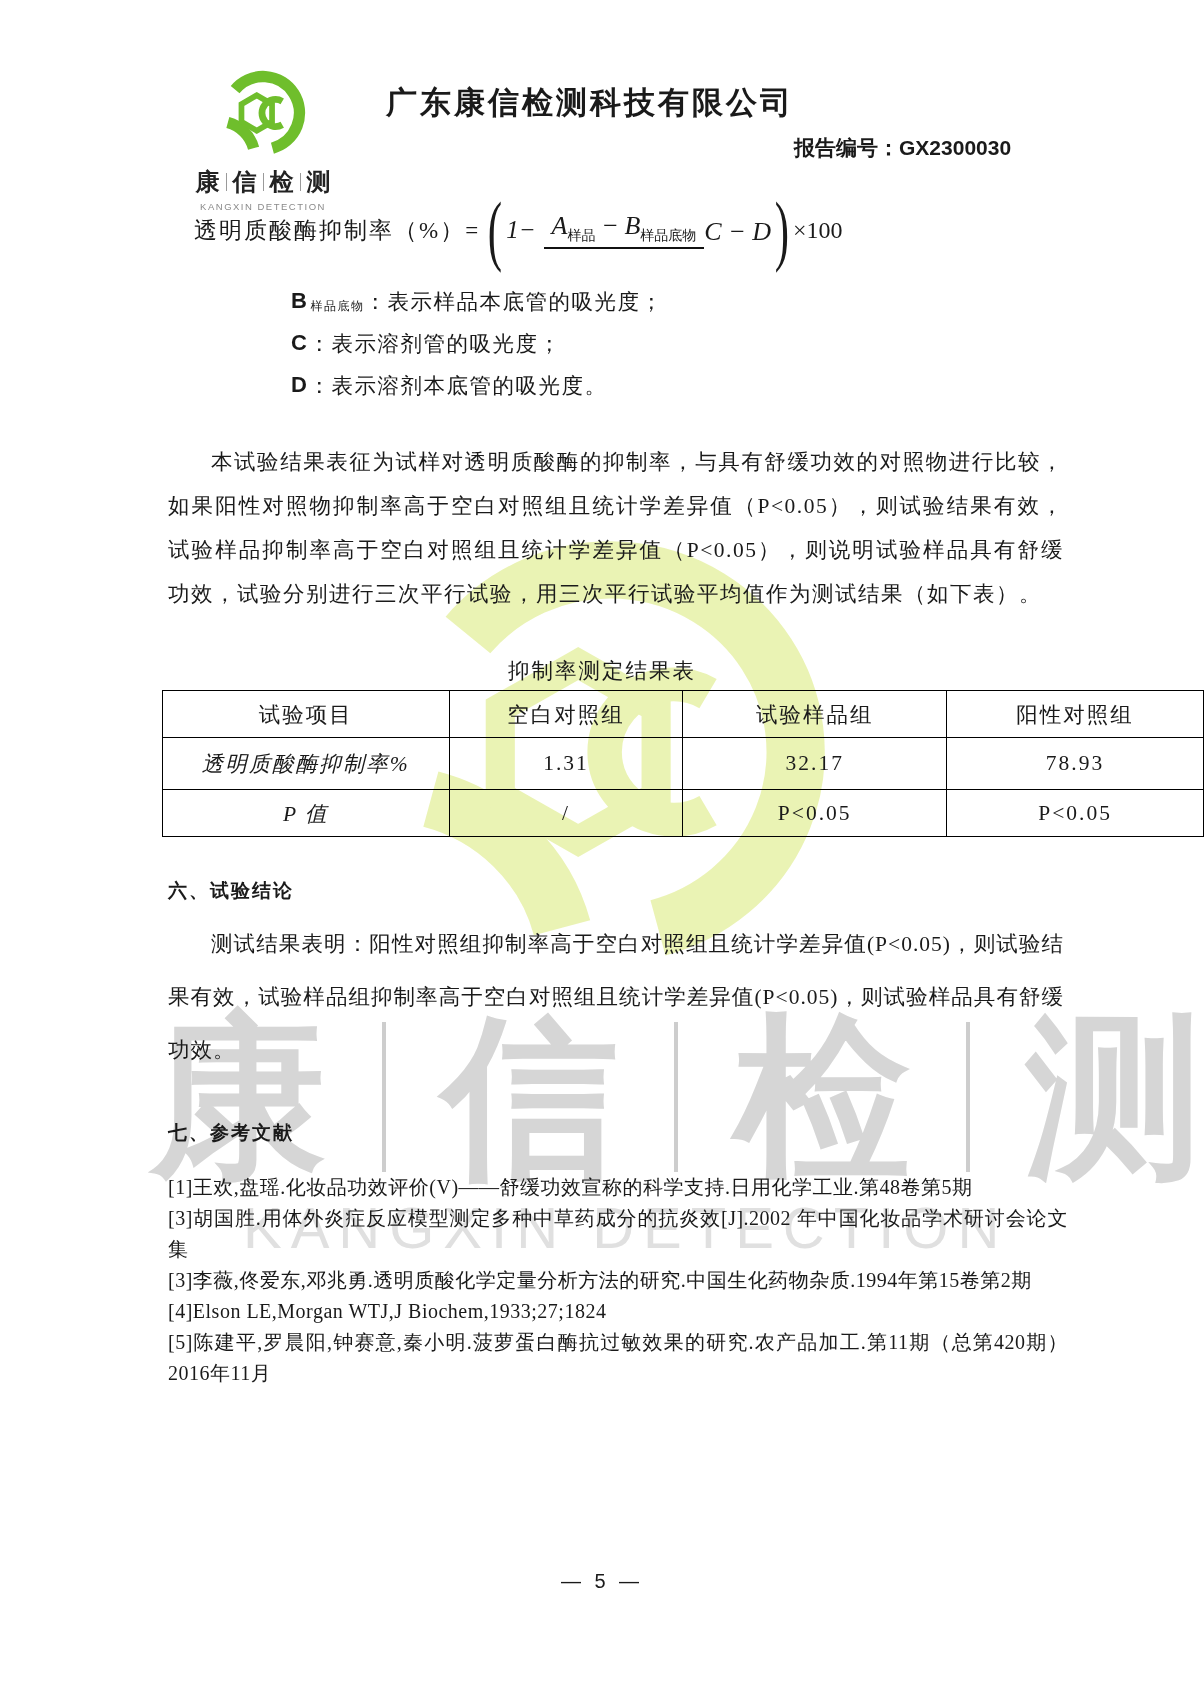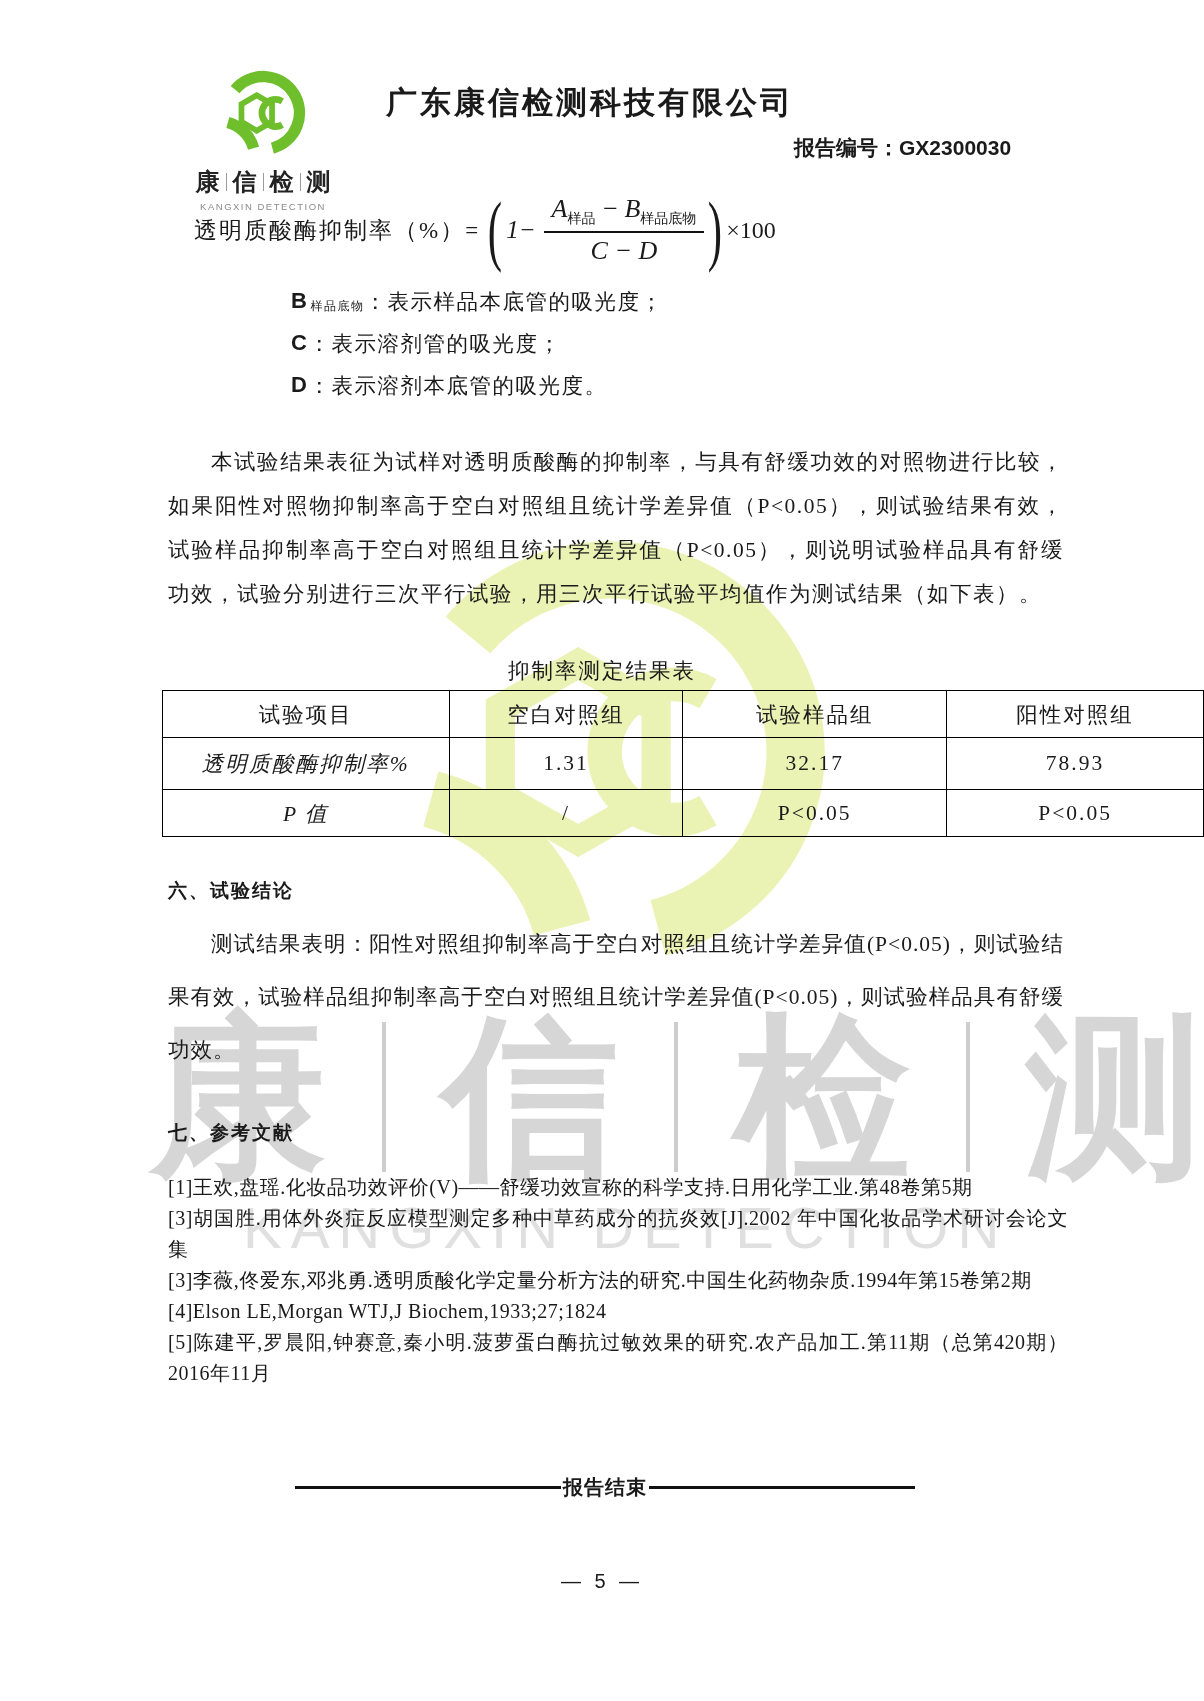--- a/index.html
+++ b/index.html
@@ -43,21 +43,21 @@
   .company-title{left:0;right:24px;top:82px;text-align:center;
     font-size:31px;font-weight:bold;letter-spacing:3px;}
   .report-no{left:755px;top:134px;font-size:21px;font-weight:bold;
     font-family:"Liberation Sans","DejaVu Sans",sans-serif;margin-left:39px;}
   
   .formula{left:194px;top:188px;height:84px;display:flex;align-items:center;font-size:23px;}
   .f-lhs{letter-spacing:2px;margin-right:8px;}
   .f-paren{font-family:"Liberation Serif",serif;font-size:78px;font-weight:200;
     transform:scaleX(.55);line-height:1;margin:0 -6px;}
   .f-one{font-family:"Liberation Serif",serif;font-size:25px;font-style:italic;margin:0 4px;}
-  .frac{display:inline-flex;flex-direction:column;align-items:center;margin:0 4px;}
+  .frac{display:inline-flex;align-items:center;margin:0 4px;}
   .frac .num{padding:0 8px 3px 8px;border-bottom:2px solid #111;}
   .frac .den{padding-top:3px;}
   .mathvar{font-family:"Liberation Serif",serif;font-style:italic;font-size:26px;}
   .frac sub{font-size:14px;font-style:normal;}
   .f-times{font-family:"Liberation Serif",serif;font-size:24px;margin-left:4px;}
   
   .defs{left:205px;top:280px;font-size:21.5px;letter-spacing:1.5px;}
   .def-row{height:42px;display:flex;align-items:center;}
   .def-row.indent{padding-left:86px;}
   .def-sym{font-family:"Liberation Sans","DejaVu Sans",sans-serif;font-weight:bold;font-size:22px;}
@@ -213,22 +213,17 @@
 
     <div class="abs sec-heading sec7-h">七、参考文献</div>
     <div class="abs refs">
       <div class="ref">[1]王欢,盘瑶.化妆品功效评价(V)——舒缓功效宣称的科学支持.日用化学工业.第48卷第5期</div>
       <div class="ref">[3]胡国胜.用体外炎症反应模型测定多种中草药成分的抗炎效[J].2002 年中国化妆品学术研讨会论文集</div>
       <div class="ref">[3]李薇,佟爱东,邓兆勇.透明质酸化学定量分析方法的研究.中国生化药物杂质.1994年第15卷第2期</div>
       <div class="ref">[4]Elson LE,Morgan WTJ,J Biochem,1933;27;1824</div>
       <div class="ref">[5]陈建平,罗晨阳,钟赛意,秦小明.菠萝蛋白酶抗过敏效果的研究.农产品加工.第11期（总第420期） 2016年11月</div>
     </div>
 
-    <div class="abs divider">
-      <span class="line"></span>
-      <span class="end-text">报告结束</span>
-      <span class="line"></span>
-    </div>
 
     <div class="abs page-num">— 5 —</div>
 
   </div>
 </div>
 
 </body></html>

